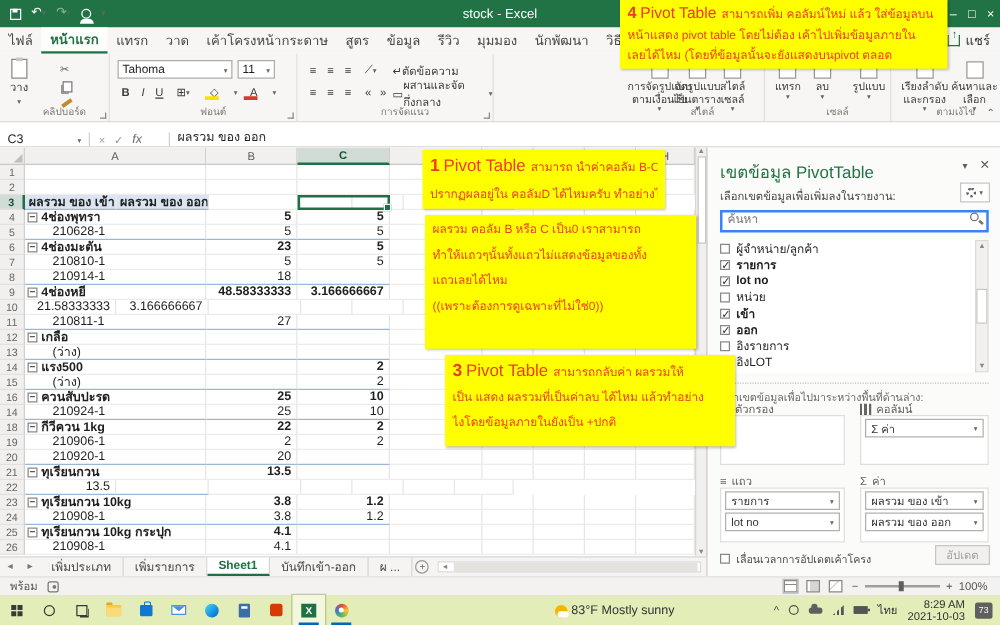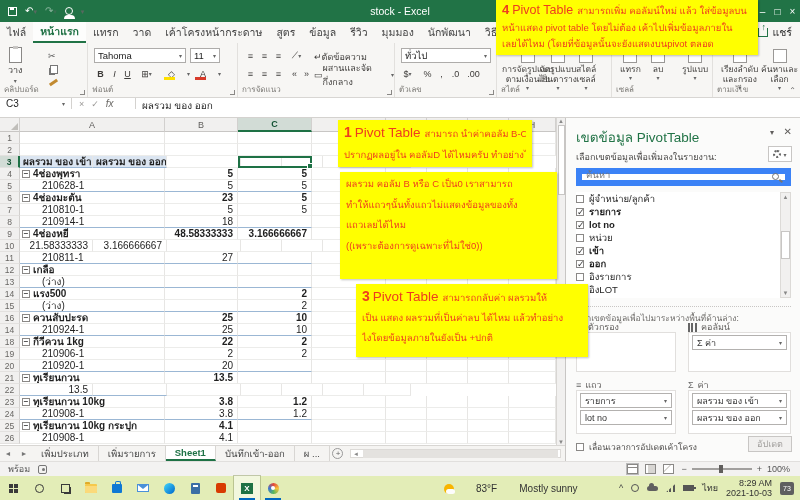--- a/index.html
+++ b/index.html
@@ -22,40 +22,40 @@
   
   .rtabrow{position:absolute;left:0;top:22px;width:800px;height:21px;background:#f7f6f4;display:flex;align-items:stretch}
   .rtab{padding:0 7px;display:flex;align-items:center;font-size:10.5px;color:#444;white-space:nowrap}
   .rtab.active{color:#217346;font-weight:bold;border-bottom:2.5px solid #217346;background:#fdfdfc}
   .share-btn{position:absolute;right:8px;top:24px;display:flex;gap:4px;align-items:center;font-size:10.5px;color:#333}
   .ic-share{width:10px;height:9px;border:1px solid #217346;border-top:none;position:relative}
   .ic-share::before{content:"↑";position:absolute;left:2px;top:-6px;font-size:9px;color:#217346}
   
   .ribbon{position:absolute;left:0;top:43px;width:800px;height:55px;background:#f7f6f4;border-bottom:1px solid #d8d6d3}
   .rgroup{position:absolute;top:0;height:54px;border-right:1px solid #e2e0dd}
-  .glabel{position:absolute;bottom:1px;left:4px;right:0;text-align:left;font-size:8px;color:#7a7874}
+  .glabel{position:absolute;bottom:1px;left:16px;right:0;text-align:center;font-size:8px;color:#7a7874}
   .combo{background:#fff;border:1px solid #aeacaa;height:15px;display:flex;align-items:center;padding:0 3px;font-size:9.5px;color:#222;justify-content:space-between}
   .combo .car{font-size:6px;color:#666}
   .mini{font-size:9px;color:#3d3b39}
   .chip{display:inline-flex;align-items:center;justify-content:center;height:13px;min-width:13px;font-size:9px;color:#3d3b39}
   .ubar{display:inline-block;width:11px;height:3px;margin-left:-11px;transform:translateY(5px)}
   .bigbtn{display:flex;flex-direction:column;align-items:center;justify-content:flex-start;font-size:8.5px;color:#3d3b39;text-align:center;line-height:1.15}
   .bicon{width:14px;height:14px;border:1px solid #9a9896;background:#fff;margin-bottom:2px}
   .car{font-size:6px;color:#666}
   .dlg{position:absolute;right:2px;bottom:2px;width:5px;height:5px;border-right:1px solid #8a8886;border-bottom:1px solid #8a8886}
   .rib-collapse{position:absolute;right:4px;bottom:2px;font-size:8px;color:#666}
   
   .paste{display:flex;flex-direction:column;align-items:center;font-size:9px;color:#3d3b39}
   .ic-clip{width:13px;height:16px;border:1px solid #8a8886;background:#fff;position:relative}
   .ic-clip::before{content:"";position:absolute;left:3px;top:-2px;width:5px;height:3px;background:#c8c6c4}
   .ic-scis::before{content:"✂";font-size:9px;color:#555}
   .ic-copy{width:8px;height:9px;border:1px solid #777;background:#fff;box-shadow:-2px 2px 0 -1px #777}
   .ic-brush{width:9px;height:3px;background:#c28a30;transform:rotate(-35deg)}
   
-  .fbar{position:absolute;left:0;top:98px;width:800px;height:20px;background:#fff;border-bottom:1px solid #d4d2cf;display:flex;align-items:flex-start}
+  .fbar{position:absolute;left:0;top:98px;width:800px;height:20px;background:#fff;border-bottom:1px solid #d4d2cf;display:flex;align-items:flex-end}
   .namebox{width:72px;border-right:1px solid #d4d2cf;display:flex;align-items:center;justify-content:space-between;padding:0 6px;font-size:10px}
   .fxzone{width:64px;border-right:1px solid #d4d2cf;display:flex;align-items:center;gap:7px;padding:0 7px;color:#9a9896;font-size:9px}
   .fxzone .fx{font-style:italic;color:#6a6865;font-size:10px}
   .ftext{flex:1;display:flex;align-items:center;padding:0 6px;font-size:10px}
   
   .grid{position:absolute;left:0;top:118px;width:556px;height:327px;background:#fff;overflow:hidden}
   .ghead{display:flex;height:14px}
   .gh{background:#f1f0ef;border-right:1px solid #d2d0ce;border-bottom:1px solid #c8c6c4;color:#5f5d5b;font-size:9px;display:flex;align-items:center;justify-content:center}
   .gh.corner{position:relative}
   .gh.corner::after{content:"";position:absolute;right:1px;bottom:1px;border-left:7px solid transparent;border-bottom:7px solid #c0beba}
@@ -94,21 +94,21 @@
   #note4 .nnum{font-size:13px}
   #note4 .nbrand{font-size:12.5px}
   
   .panel{position:absolute;left:565px;top:118px;width:235px;height:343px;background:#fbfbfa;border-left:1px solid #c8c6c4;font-size:9.5px}
   .ptitle{position:absolute;left:10px;top:8px;font-size:13.5px;color:#217346}
   .pclose{position:absolute;right:8px;top:8px;color:#605e5c;font-size:10px}
   .pcaret{position:absolute;right:26px;top:10px;color:#605e5c;font-size:8px}
   .psub{position:absolute;left:10px;top:32px;color:#494745;font-size:9px}
   .gearbtn{position:absolute;right:8px;top:28px;width:24px;height:16px;border:1px solid #c8c6c4;background:#fff;display:flex;align-items:center;justify-content:center;gap:2px}
   .ic-gear{width:8px;height:8px;border:2px dotted #666;border-radius:50%}
-  .searchbox{position:absolute;left:10px;top:50px;width:215px;height:18px;border:6px solid #3b82f6;background:#fff;display:flex;align-items:flex-end}
+  .searchbox{position:absolute;left:10px;top:50px;width:215px;height:18px;border:2px solid #3b82f6;background:#fff;display:flex;align-items:flex-start}
   .searchbox input{flex:1;border:none;outline:none;font-size:9.5px;padding:0 4px;font-family:"Liberation Sans",sans-serif;color:#333;background:transparent}
   .ic-mag{width:7px;height:7px;border:1.5px solid #767472;border-radius:50%;position:relative;margin-right:6px;flex:none}
   .ic-mag::after{content:"";position:absolute;left:6px;top:6px;width:4px;height:1.5px;background:#767472;transform:rotate(40deg)}
   .flist{position:absolute;left:10px;top:74px;width:215px;height:106px;background:#fff;overflow:hidden}
   .fitem{display:flex;align-items:center;height:13px;gap:5px}
   .cb{width:8px;height:8px;border:1px solid #8a8886;background:#fff;flex:none;position:relative}
   .cb.on::after{content:"✓";position:absolute;left:0;top:-2px;font-size:9px;color:#333}
   .fitem .on-label{font-weight:bold}
   .fscroll{position:absolute;right:0;top:0;width:11px;height:106px;background:#f1f0ef;border:1px solid #dcdad7;display:flex;flex-direction:column;align-items:center;justify-content:space-between;font-size:6px;color:#888;padding:1px 0}
   .fthumb{width:9px;height:28px;background:#fff;border:1px solid #c8c6c4}
@@ -162,21 +162,21 @@
   .ic-store::before{content:"";position:absolute;left:3px;top:-3px;width:4px;height:3px;border:1px solid #0f78d4;border-bottom:none;border-radius:2px 2px 0 0}
   .ic-mail{width:12px;height:8px;background:#fff;border:1px solid #4a90d9;position:relative}
   .ic-mail::after{content:"";position:absolute;left:0;top:0;border-left:5px solid transparent;border-right:5px solid transparent;border-top:4px solid #4a90d9}
   .ic-edge{width:11px;height:11px;border-radius:50%;background:linear-gradient(135deg,#35c1f1 20%,#0b7bd4 80%)}
   .ic-calc{width:9px;height:11px;border-radius:1px;background:#3b6ea5;position:relative}
   .ic-calc::after{content:"";position:absolute;left:2px;top:2px;width:5px;height:2px;background:#fff}
   .ic-office{width:10px;height:10px;border-radius:2px;background:#d83b01}
   .ic-excel{width:12px;height:11px;background:#1e7145;color:#fff;font-size:8px;font-weight:bold;display:flex;align-items:center;justify-content:center}
   .ic-paint{width:11px;height:11px;border-radius:50%;background:conic-gradient(#e5493a,#f5c33b,#58b85c,#3f78d1,#e5493a);position:relative}
   .ic-paint::after{content:"";position:absolute;left:3.5px;top:3.5px;width:4px;height:4px;border-radius:50%;background:#fff}
-  .tb-weather{margin-left:158px;display:flex;align-items:flex-end;gap:22px;font-size:10px;color:#333}
+  .tb-weather{margin-left:158px;display:flex;align-items:flex-end;gap:3px;font-size:10px;color:#333}
   .ic-sun{width:10px;height:10px;border-radius:50%;background:#f8b500;position:relative}
   .ic-sun::after{content:"";position:absolute;left:2px;top:5px;width:9px;height:5px;border-radius:4px;background:#fdfdfd}
   .tb-right{margin-left:auto;display:flex;align-items:center;gap:8px;padding-right:6px;font-size:9px;color:#333}
   .tb-chev{font-size:9px;color:#444}
   .ic-circ{width:8px;height:8px;border-radius:50%;border:1.2px solid #555}
   .ic-cloud{width:11px;height:5px;border-radius:4px;background:#5f5f5f;position:relative}
   .ic-cloud::before{content:"";position:absolute;left:2px;top:-3px;width:5px;height:5px;border-radius:50%;background:#5f5f5f}
   .ic-wifi{width:9px;height:8px;background:linear-gradient(90deg,#555 0 2px,transparent 2px 3.5px,#555 3.5px 5.5px,transparent 5.5px 7px,#555 7px 9px);clip-path:polygon(0 100%,100% 0,100% 100%)}
   .ic-batt{width:11px;height:6px;border:1px solid #555;position:relative;background:#555}
   .ic-batt::after{content:"";position:absolute;right:-3px;top:1px;width:2px;height:2px;background:#555}
@@ -264,33 +264,20 @@
     <span class="chip abs" style="left:6px;top:24px">≡</span>
     <span class="chip abs" style="left:20px;top:24px">≡</span>
     <span class="chip abs" style="left:34px;top:24px">≡</span>
     <span class="chip abs" style="left:50px;top:24px">«</span>
     <span class="chip abs" style="left:62px;top:24px">»</span>
     <span class="chip abs mini" style="left:76px;top:25px">▭ <span>ผสานและจัดกึ่งกลาง</span> <span class="car">▾</span></span>
     <div class="glabel">การจัดแนว</div>
     <span class="dlg"></span>
   </div>
 
-  <div class="rgroup" style="left:395px;width:102px">
-    <div class="combo abs" style="left:6px;top:5px;width:90px">
-        <span>ทั่วไป</span>
-        <span class="car">▾</span>
-      </div>
-    <span class="chip abs" style="left:6px;top:24px">$<span class="car">▾</span></span>
-    <span class="chip abs" style="left:26px;top:24px">%</span>
-    <span class="chip abs" style="left:40px;top:24px">,</span>
-    <span class="chip abs mini" style="left:54px;top:24px">.0</span>
-    <span class="chip abs mini" style="left:72px;top:24px">.00</span>
-    <div class="glabel">ตัวเลข</div>
-    <span class="dlg"></span>
-  </div>
 
   <div class="rgroup" style="left:497px;width:115px" id="grp-styles">
     <div class="glabel">สไตล์</div>
   <div class="bigbtn abs" style="left: 5px; top: 6px;">
         <div class="bicon"></div>
         <div>การจัดรูปแบบ</div>
         <div>ตามเงื่อนไข</div>
         <span class="car">▾</span>
       </div>
       <div class="bigbtn abs" style="left: 42px; top: 6px;">

